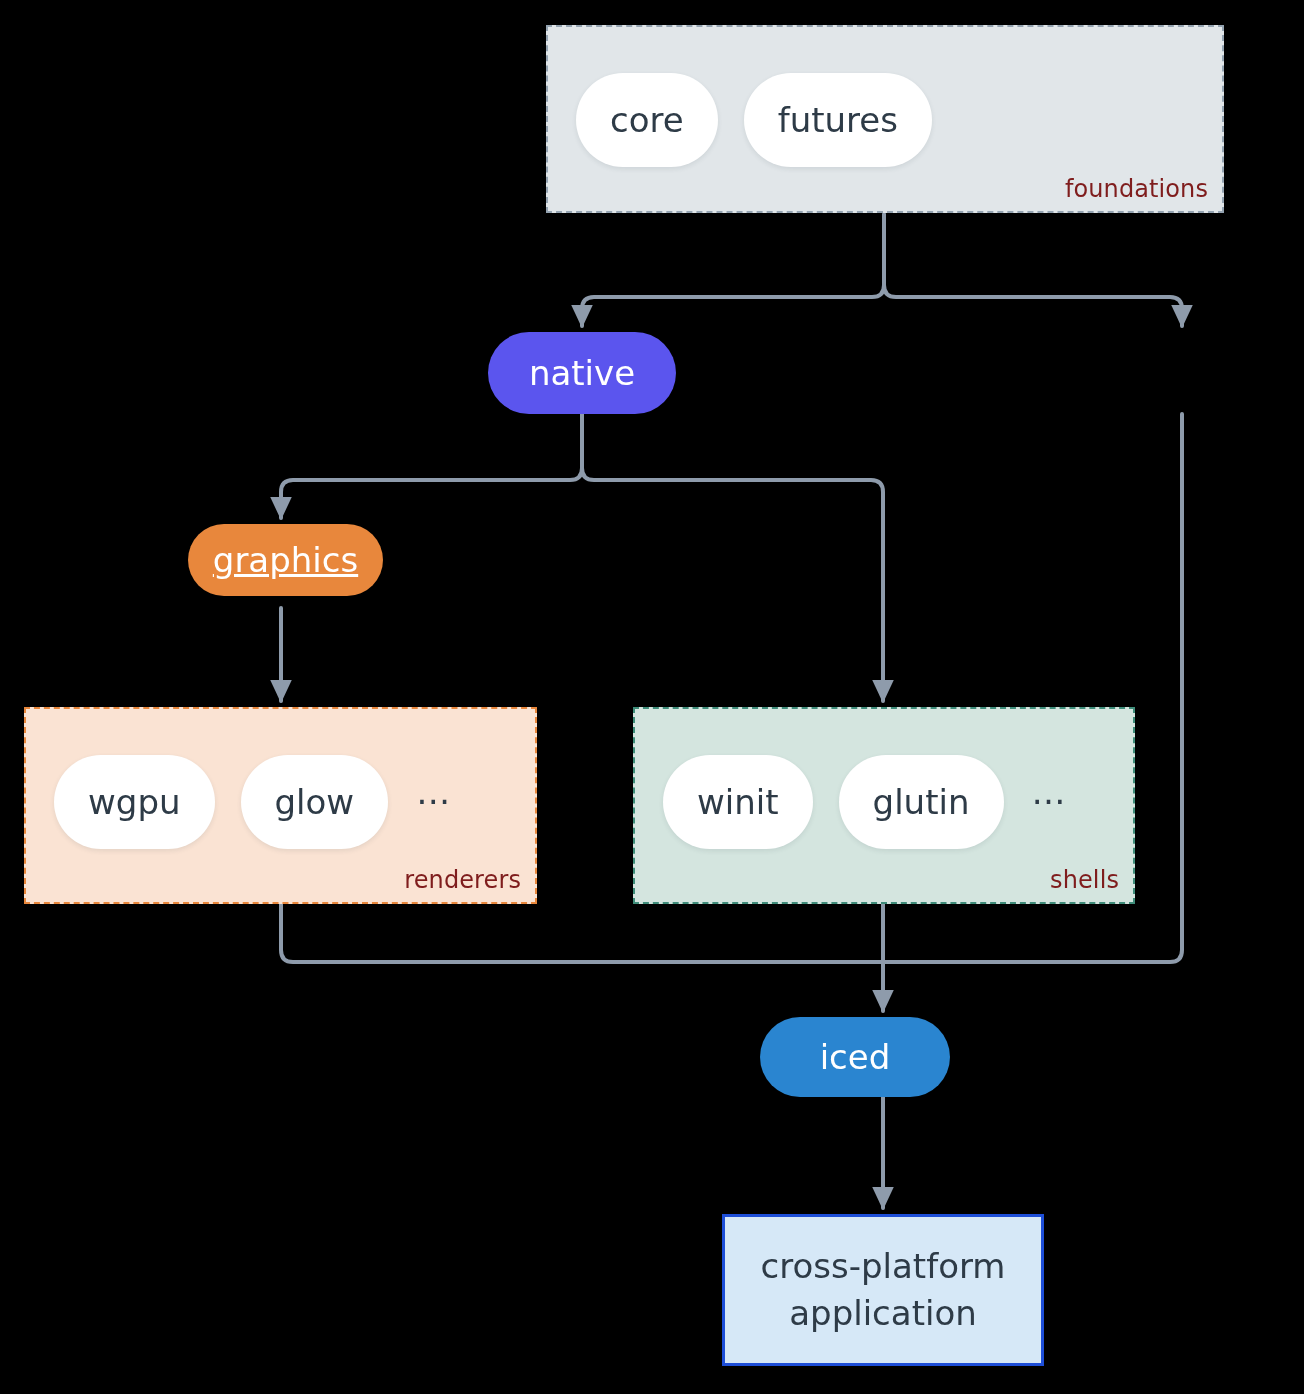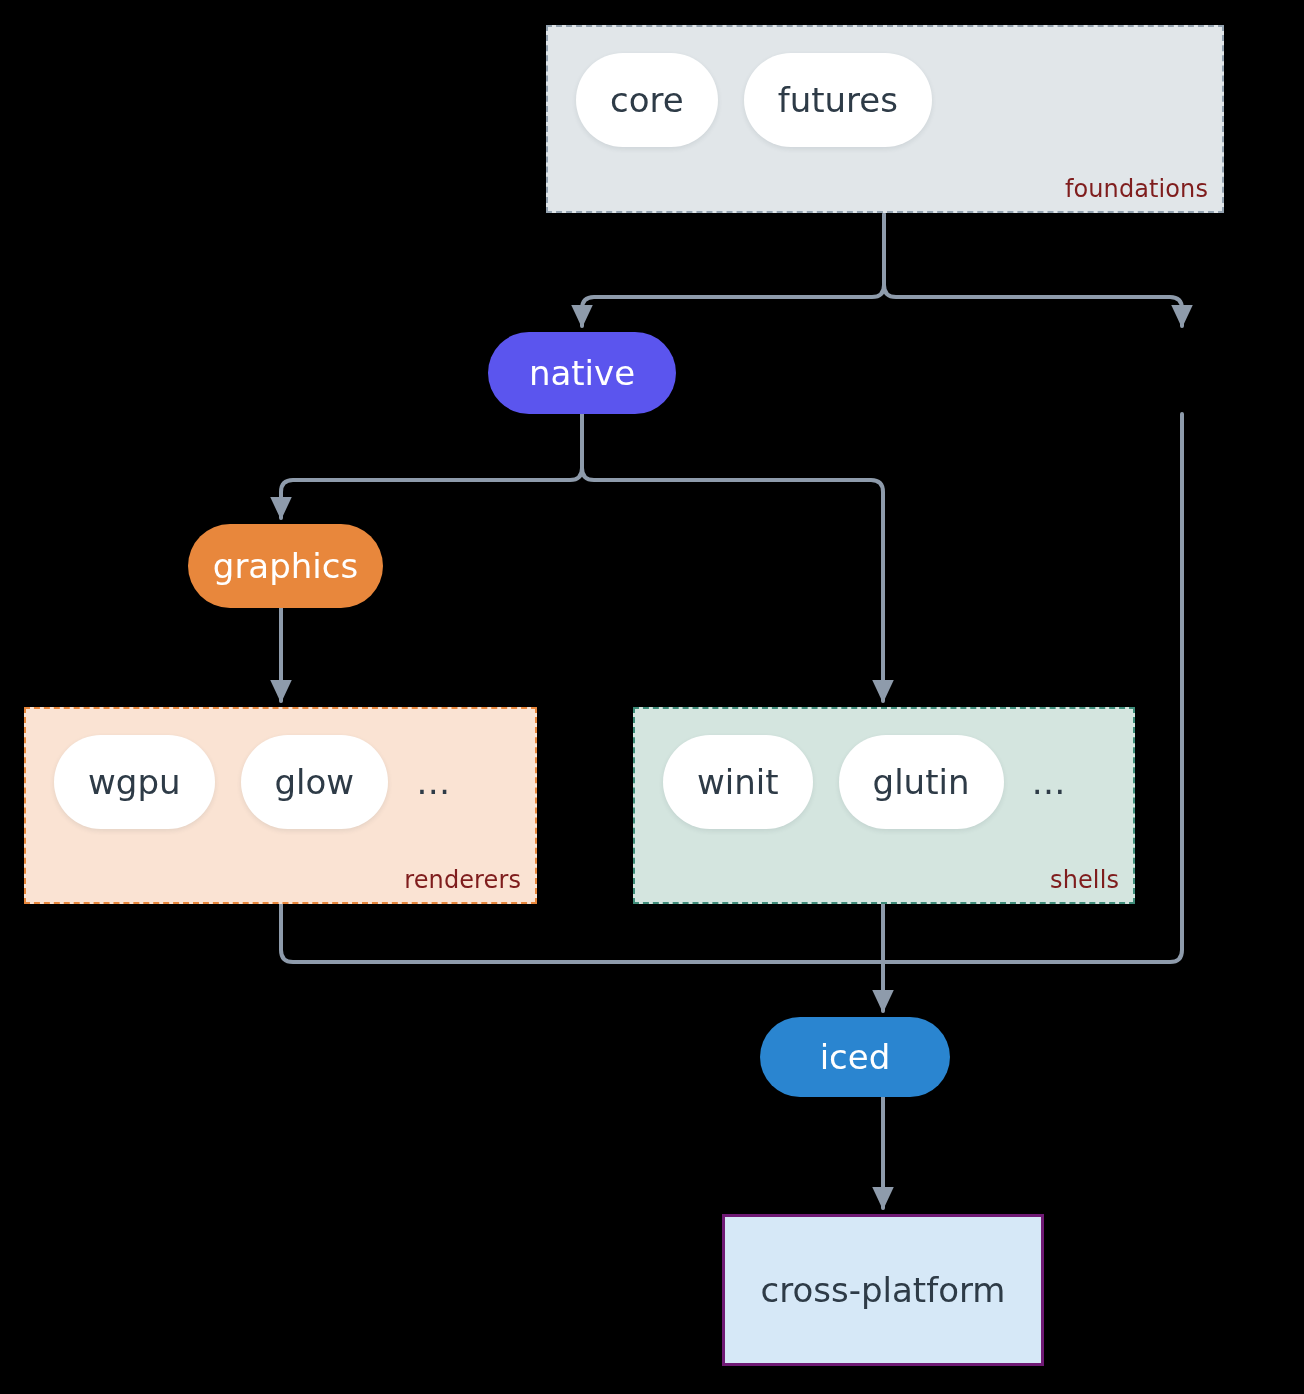--- a/index.html
+++ b/index.html
@@ -80,20 +80,21 @@
     background: #ffffff;
     border-radius: 999px;
     height: 94px;
     box-sizing: border-box;
     padding: 0 34px;
     min-width: 122px;
     font-size: 34px;
     color: #2e3b47;
     box-shadow: 0 2px 5px rgba(40,55,70,0.10);
     white-space: nowrap;
+    margin-top: 20px;
   }
   .ellipsis {
     font-size: 34px;
     color: #2e3b47;
     line-height: 94px;
     letter-spacing: 2px;
     padding-left: 2px;
   }
 
   
@@ -119,40 +120,41 @@
     left: 1088px;
     top: 332px;
     width: 188px;
     height: 82px;
     background: #5b55ee;
   }
   .node-graphics {
     left: 188px;
     top: 524px;
     width: 195px;
-    height: 84px;
+    height: 72px;
     background: #e8873c;
+    text-decoration: underline;
   }
   .node-iced {
     left: 760px;
     top: 1017px;
     width: 190px;
     height: 80px;
     background: #2a85d0;
   }
 
   
   .node-app {
     position: absolute;
     left: 722px;
     top: 1214px;
     width: 322px;
     height: 152px;
     background: #d6e8f7;
-    border: 3px solid #701a75;
+    border: 3px solid #1d4ed8;
     box-sizing: border-box;
     display: flex;
     flex-direction: column;
     align-items: center;
     justify-content: center;
     font-size: 34px;
     color: #2e3b47;
     line-height: 1.38;
     text-align: center;
   }
@@ -216,15 +218,16 @@
       <div class="pill">glutin</div>
       <div class="ellipsis">…</div>
     </div>
     <div class="group-label">shells</div>
   </div>
 
   <div class="node node-iced">iced</div>
 
   <div class="node-app">
     <span>cross-platform</span>
+    <span>application</span>
   </div>
 
 </div>
 
 </body></html>

